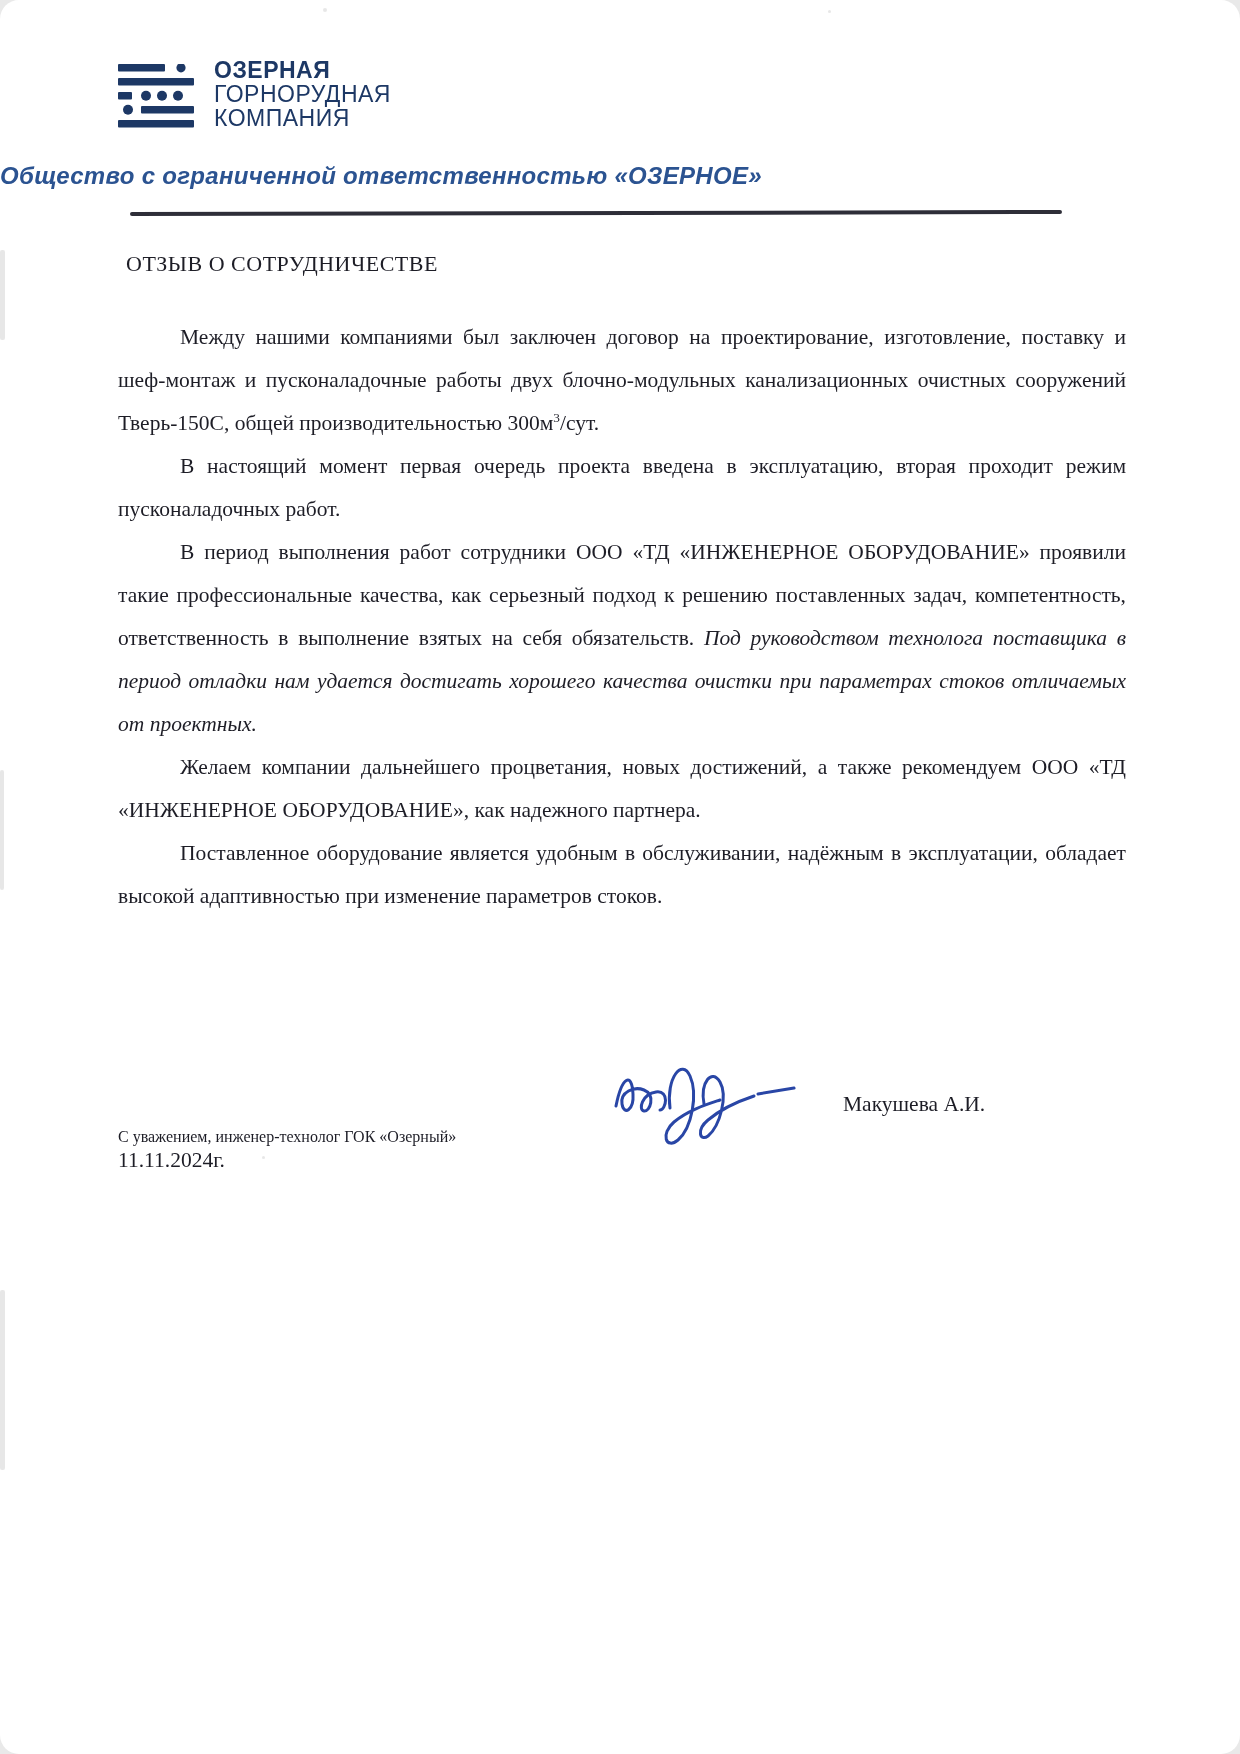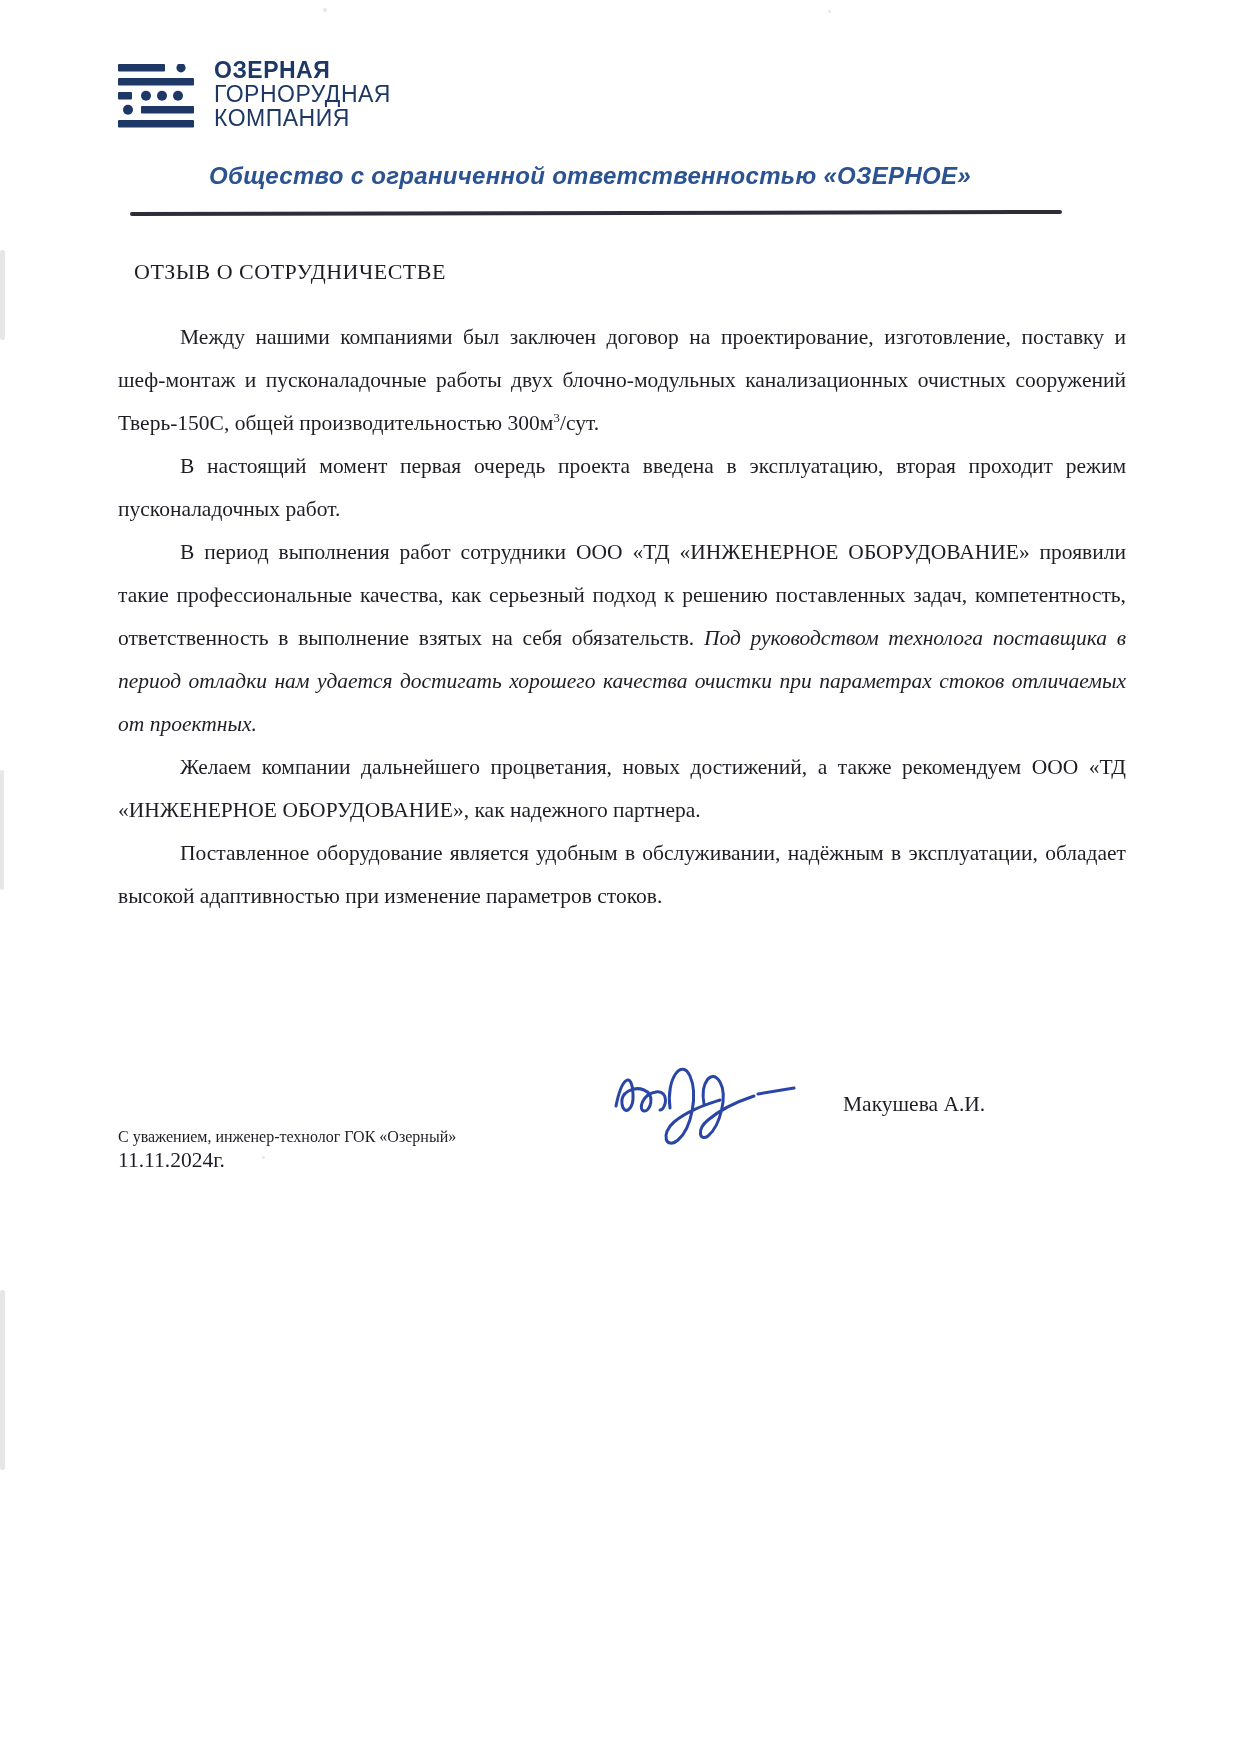--- a/index.html
+++ b/index.html
@@ -11,51 +11,51 @@
     --bg:#ffffff;
   }
   html,body{margin:0;padding:0;}
   body{background:#e9e9e9;font-family:"Liberation Serif", serif;}
   .page{
     position:relative;
     width:1240px;height:1754px;
     margin:0 auto;
     background:var(--bg);
     overflow:hidden;
+    border-radius:19px;
   }
   
   .logo{
     position:absolute;left:118px;top:58px;
     display:flex;align-items:flex-start;gap:18px;
   }
   .logo-mark{display:block;margin-top:6px;}
   .logo-text{
     font-family:"Liberation Sans", sans-serif;
     color:var(--navy);
     font-size:23px;line-height:24px;letter-spacing:.5px;
   }
   .logo-line1{font-weight:800;}
   .logo-line2,.logo-line3{font-weight:400;}
   .company-title{
     position:absolute;left:0;top:162px;width:1180px;
-    text-align:center;
     font-family:"Liberation Sans", sans-serif;
     font-weight:700;font-style:italic;
     font-size:24px;color:var(--header-blue);
     letter-spacing:.3px;
   }
   .rule{
     position:absolute;left:130px;top:211px;width:932px;height:3.5px;
     background:var(--rule);
     transform:rotate(-0.12deg);
     border-radius:2px;
   }
   
   .doc-title{
-    position:absolute;left:118px;top:243px;margin:16px;
+    position:absolute;left:118px;top:243px;margin:8px;
     font-size:22px;font-weight:400;color:var(--text);
     letter-spacing:.5px;
   }
   .letter-body{
     position:absolute;left:118px;top:316px;width:1008px;
     font-size:21.5px;line-height:43px;color:var(--text);
     text-align:justify;
   }
   .letter-body p{margin:0;text-indent:62px;}
   .letter-body .it{font-style:italic;}

